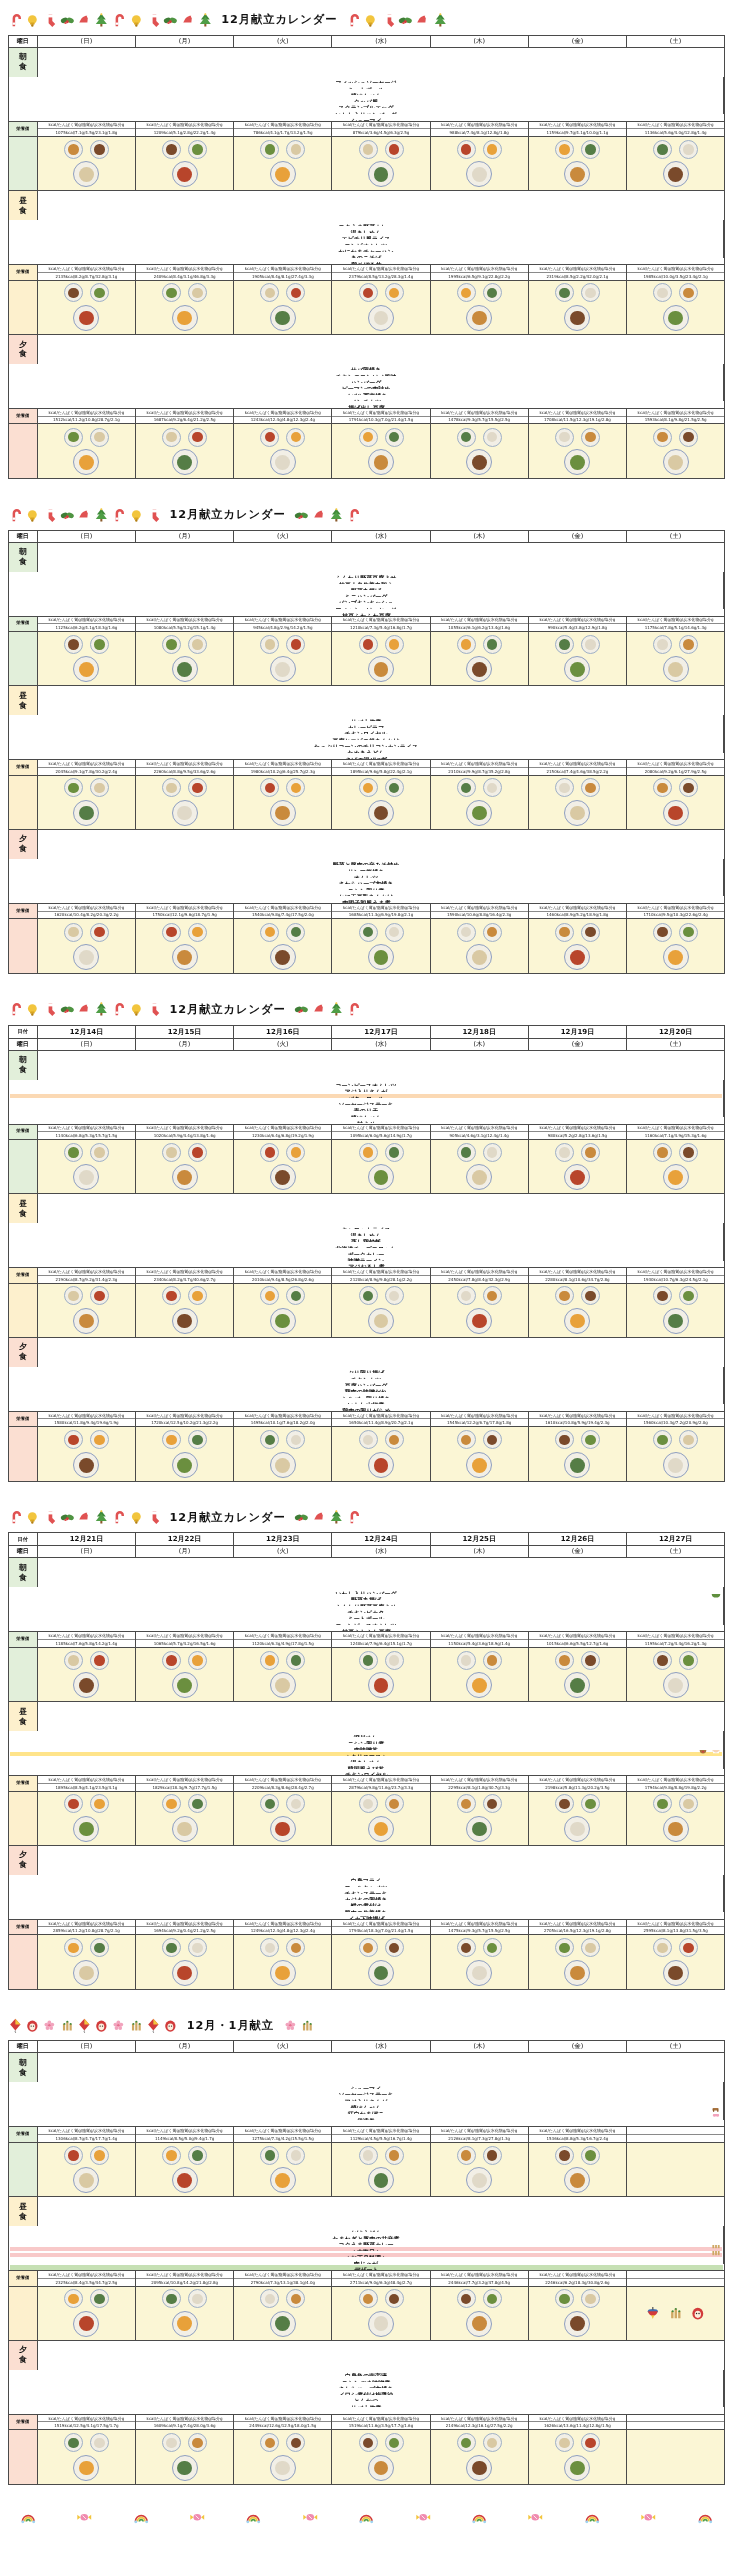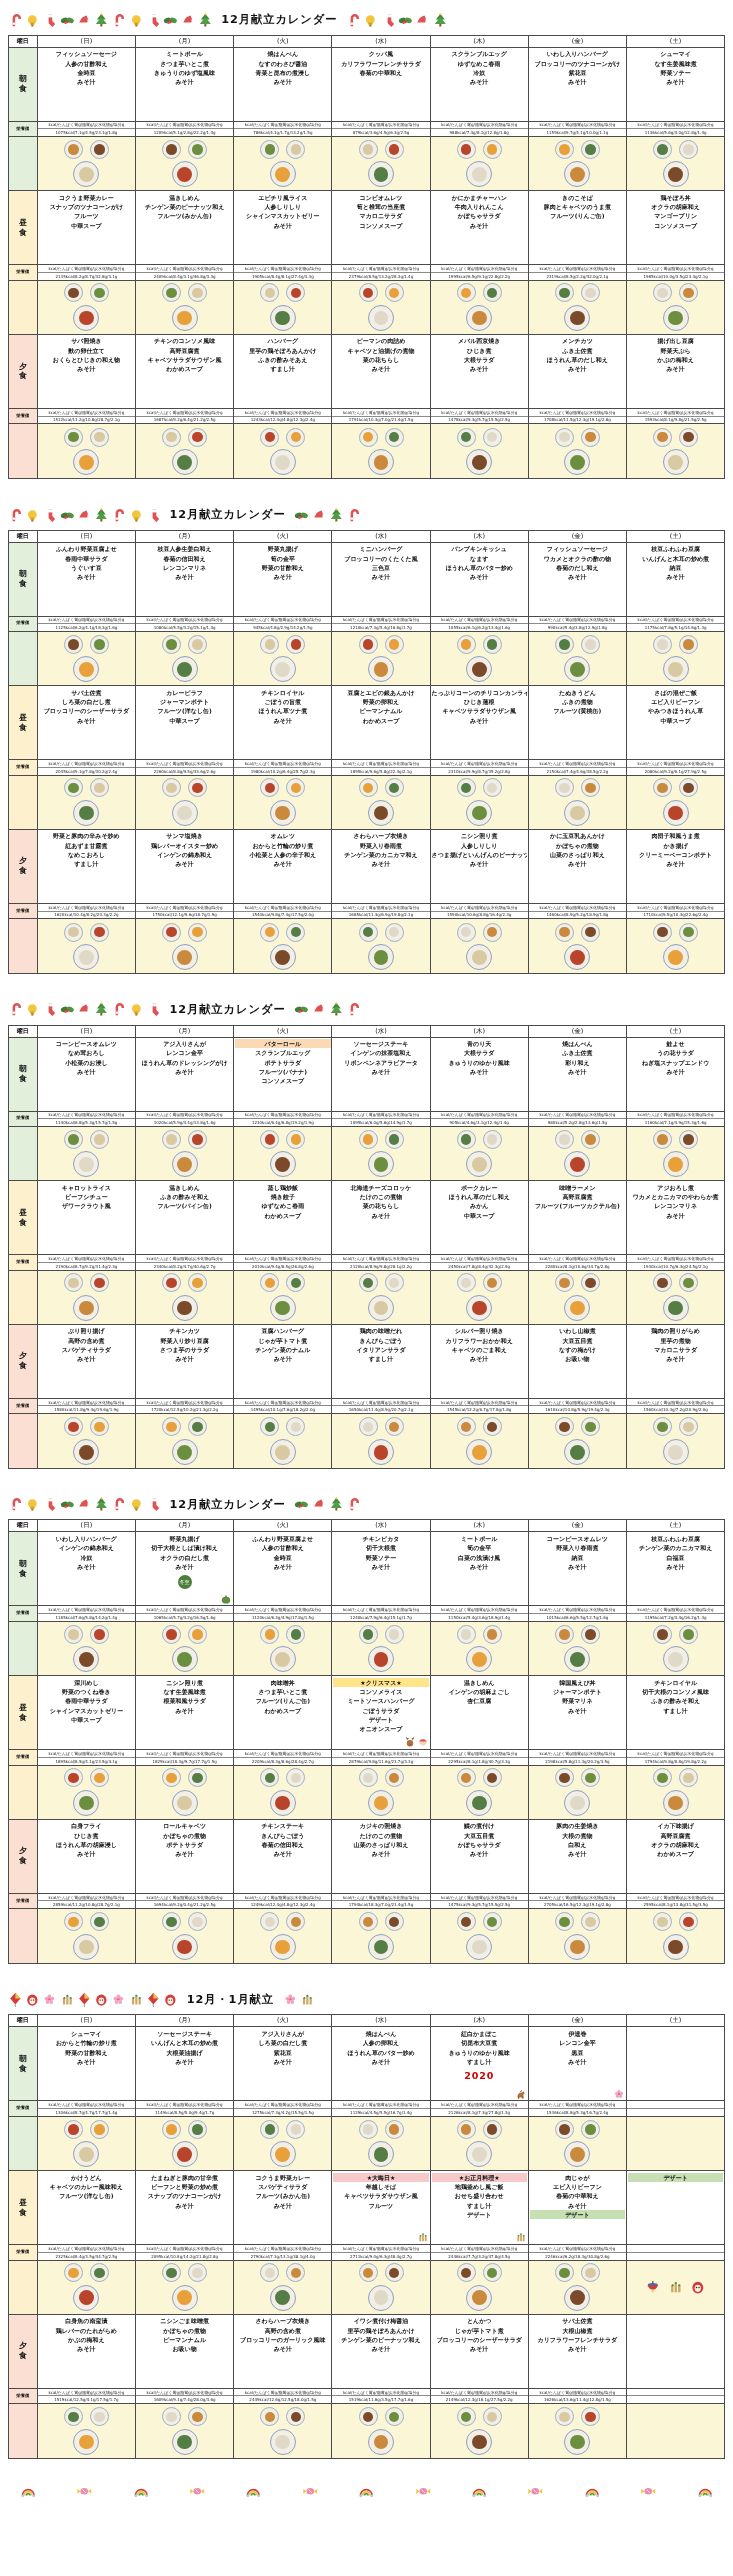--- a/index.html
+++ b/index.html
@@ -27,21 +27,21 @@
   .lab{width:29px;flex:0 0 29px;border-right:0.9px solid var(--line);
        display:flex;align-items:center;justify-content:center;text-align:center;
        font-weight:bold;}
   .cell{flex:1 1 0;border-right:0.9px solid var(--line);min-width:0;overflow:hidden;position:relative;}
   .row .cell:last-child{border-right:none;}
   .r-date .cell,.r-wd .cell{display:flex;align-items:center;justify-content:center;}
   .r-date{height:13px;font-size:7px;font-weight:bold;}
   .r-date .lab{font-size:5.2px;}
   .r-wd{height:12px;font-size:6.5px;}
   .r-wd .lab{font-size:6px;}
-  .r-meal{height:74px;}
+  .r-meal{height:74px;flex-direction:column;}
   .r-meal .lab{font-size:7.8px;line-height:1.25;}
   .r-meal .lab span{display:block;width:1em;margin:0 auto;word-break:break-all;}
   .menu-cell{padding:1.7px 0.9px;text-align:center;}
   .menu-item{font-size:6px;font-weight:bold;line-height:1.55;white-space:nowrap;overflow:hidden;text-overflow:clip;}
   .hl-peach{background:var(--hl_peach);}
   .hl-yellow{background:var(--hl_yellow);}
   .hl-pink{background:var(--hl_pink);}
   .hl-green{background:var(--hl_green);}
   .badge-2026{color:var(--accent_red);font-size:9.5px;font-weight:bold;letter-spacing:0.9px;}
   .badge-touji{display:inline-block;background:#4d7d3a;color:#fff;font-size:5.2px;
@@ -1363,20 +1363,30 @@
             <rect x="8.6" y="15" width="2.8" height="3.4" fill="#8a5a2b"></rect>
             <circle cx="10" cy="1.8" r="1.4" fill="#f2c53d"></circle>
           </svg>
           <svg viewBox="0 0 20 20">
             <path d="M8 18V7a4 4 0 0 1 8 0v1" fill="none" stroke="#e05252" stroke-width="3.4"></path>
             <path d="M8 13v3" stroke="#fff" stroke-width="3.4"></path>
           </svg>
         </span>
       </div>
       <div class="cal">
+        <div class="row r-date">
+          <div class="lab">日付</div>
+          <div class="cell">12月14日</div>
+          <div class="cell">12月15日</div>
+          <div class="cell">12月16日</div>
+          <div class="cell">12月17日</div>
+          <div class="cell">12月18日</div>
+          <div class="cell">12月19日</div>
+          <div class="cell">12月20日</div>
+        </div>
         <div class="row r-wd">
           <div class="lab">曜日</div>
           <div class="cell">(日)</div>
           <div class="cell">(月)</div>
           <div class="cell">(火)</div>
           <div class="cell">(水)</div>
           <div class="cell">(木)</div>
           <div class="cell">(金)</div>
           <div class="cell">(土)</div>
         </div>
@@ -1962,20 +1972,30 @@
             <rect x="8.6" y="15" width="2.8" height="3.4" fill="#8a5a2b"></rect>
             <circle cx="10" cy="1.8" r="1.4" fill="#f2c53d"></circle>
           </svg>
           <svg viewBox="0 0 20 20">
             <path d="M8 18V7a4 4 0 0 1 8 0v1" fill="none" stroke="#e05252" stroke-width="3.4"></path>
             <path d="M8 13v3" stroke="#fff" stroke-width="3.4"></path>
           </svg>
         </span>
       </div>
       <div class="cal">
+        <div class="row r-date">
+          <div class="lab">日付</div>
+          <div class="cell">12月21日</div>
+          <div class="cell">12月22日</div>
+          <div class="cell">12月23日</div>
+          <div class="cell">12月24日</div>
+          <div class="cell">12月25日</div>
+          <div class="cell">12月26日</div>
+          <div class="cell">12月27日</div>
+        </div>
         <div class="row r-wd">
           <div class="lab">曜日</div>
           <div class="cell">(日)</div>
           <div class="cell">(月)</div>
           <div class="cell">(火)</div>
           <div class="cell">(水)</div>
           <div class="cell">(木)</div>
           <div class="cell">(金)</div>
           <div class="cell">(土)</div>
         </div>

